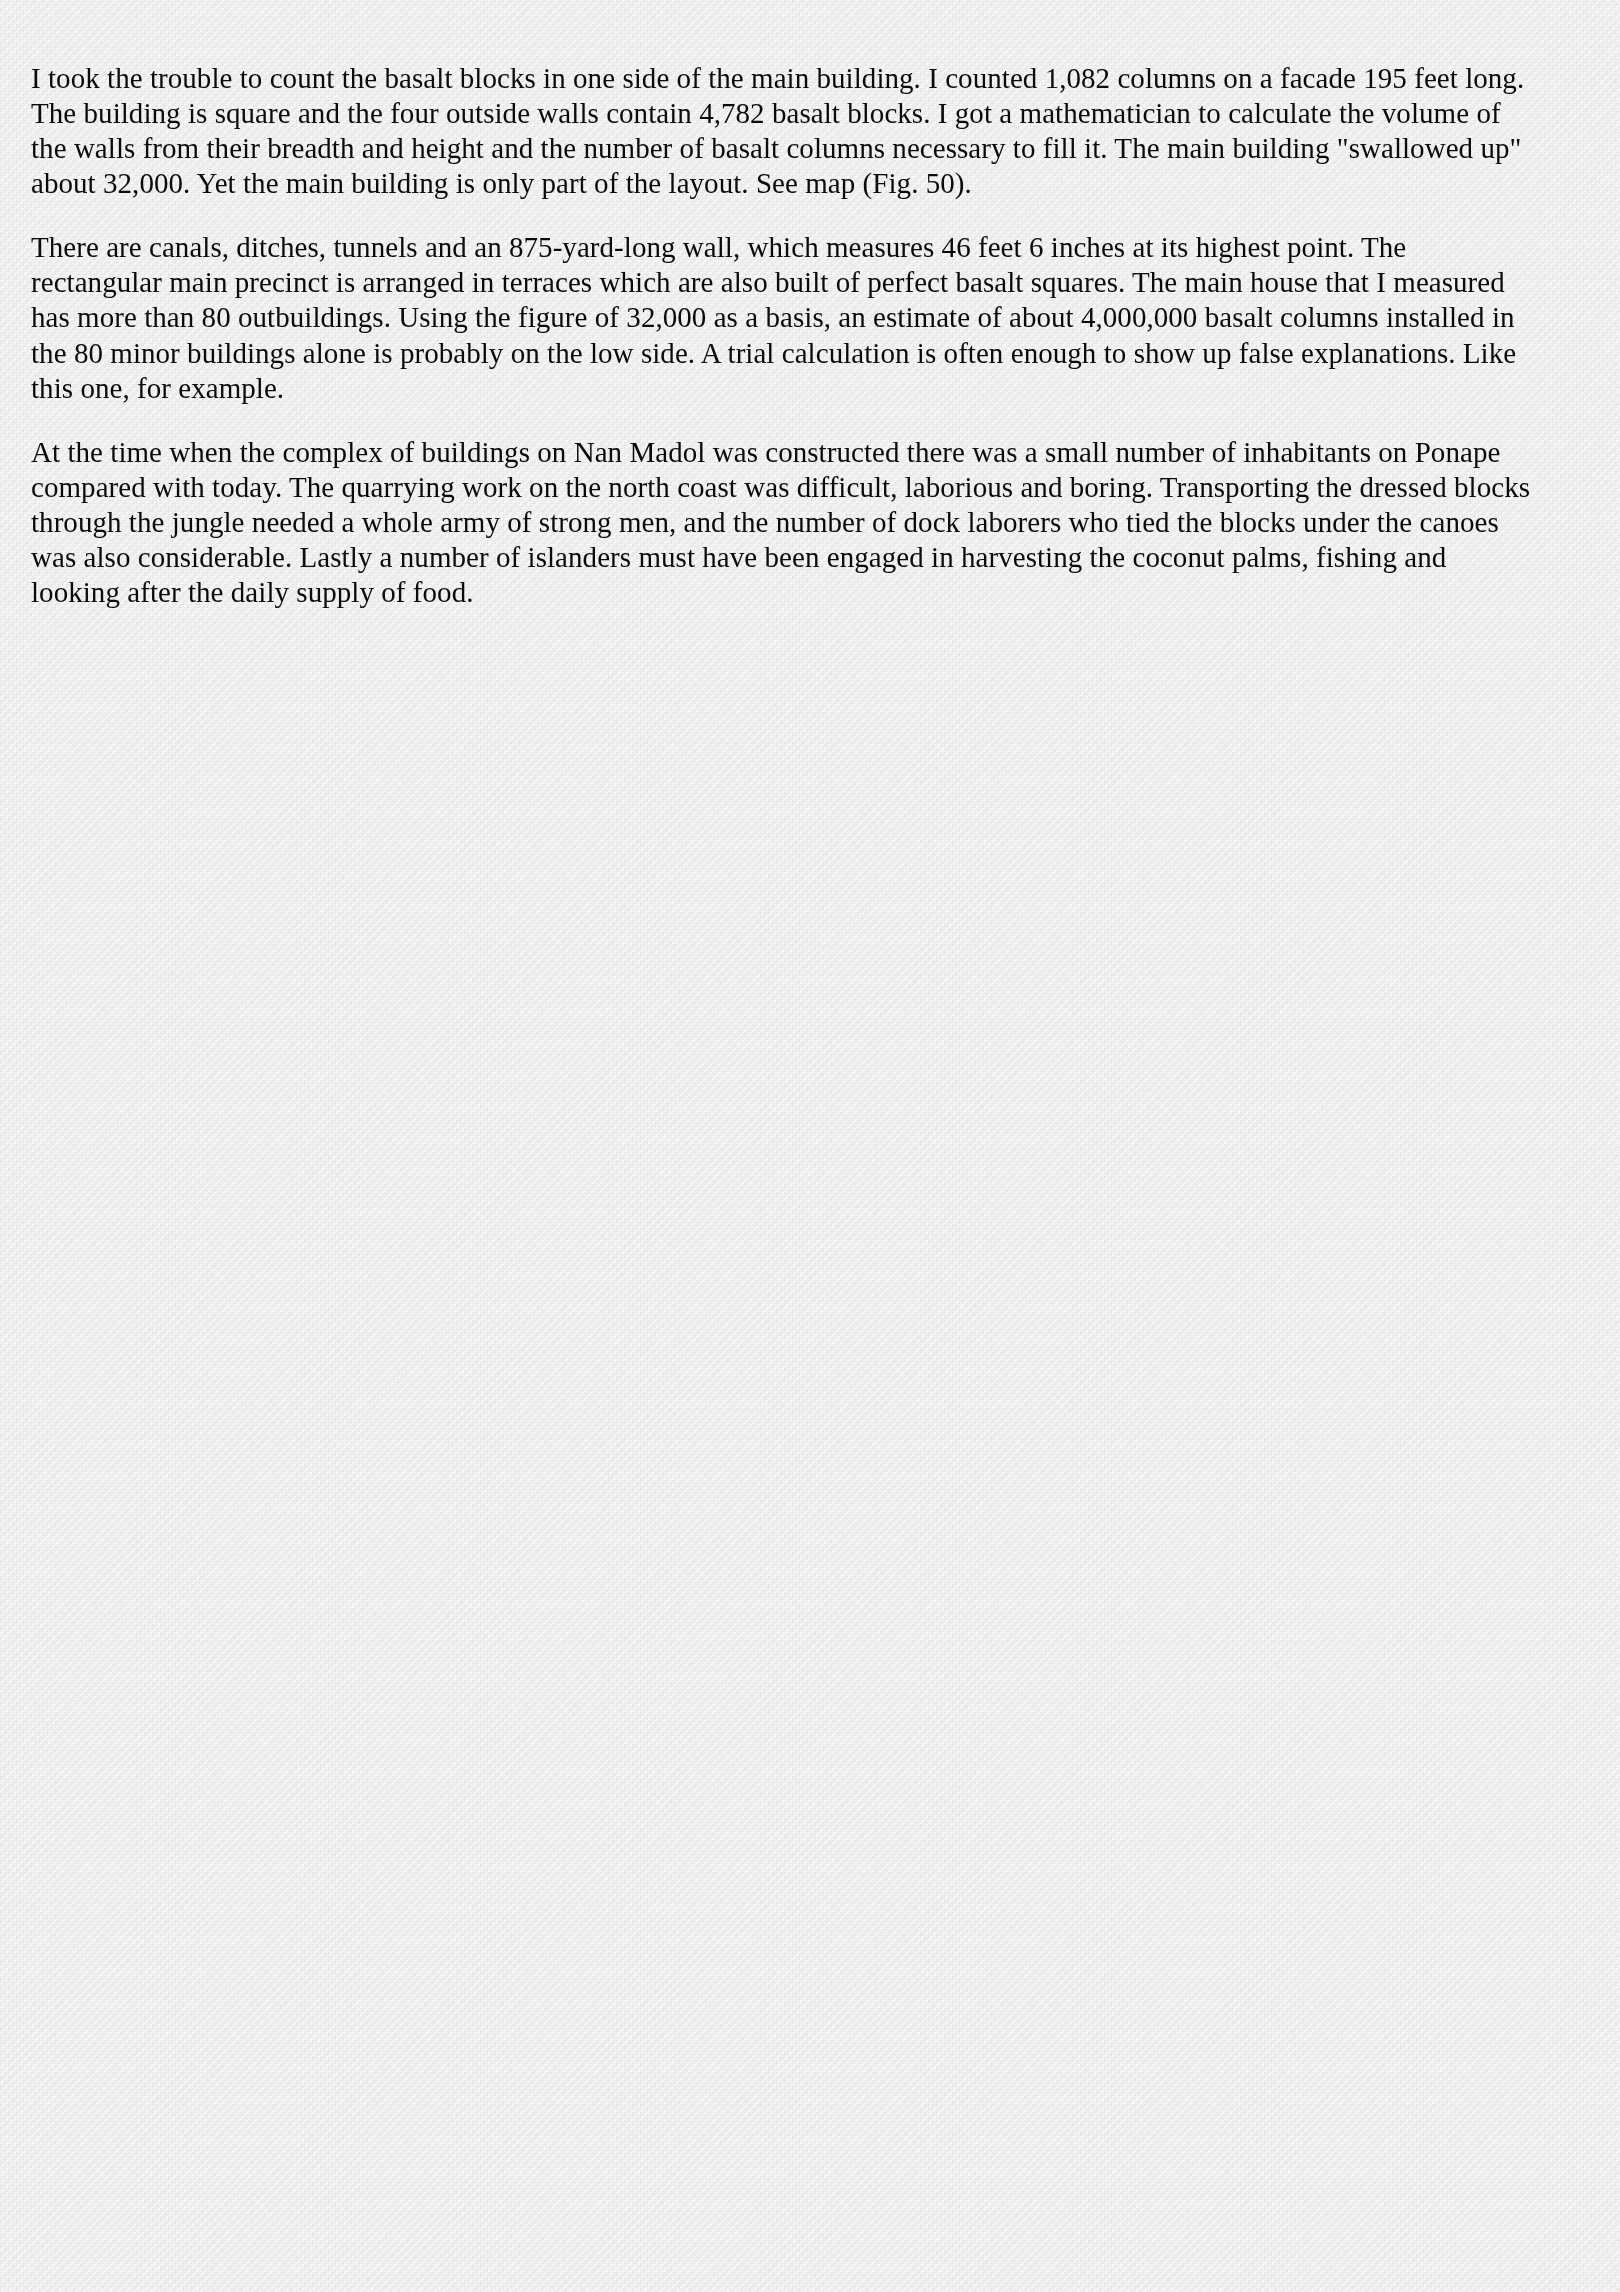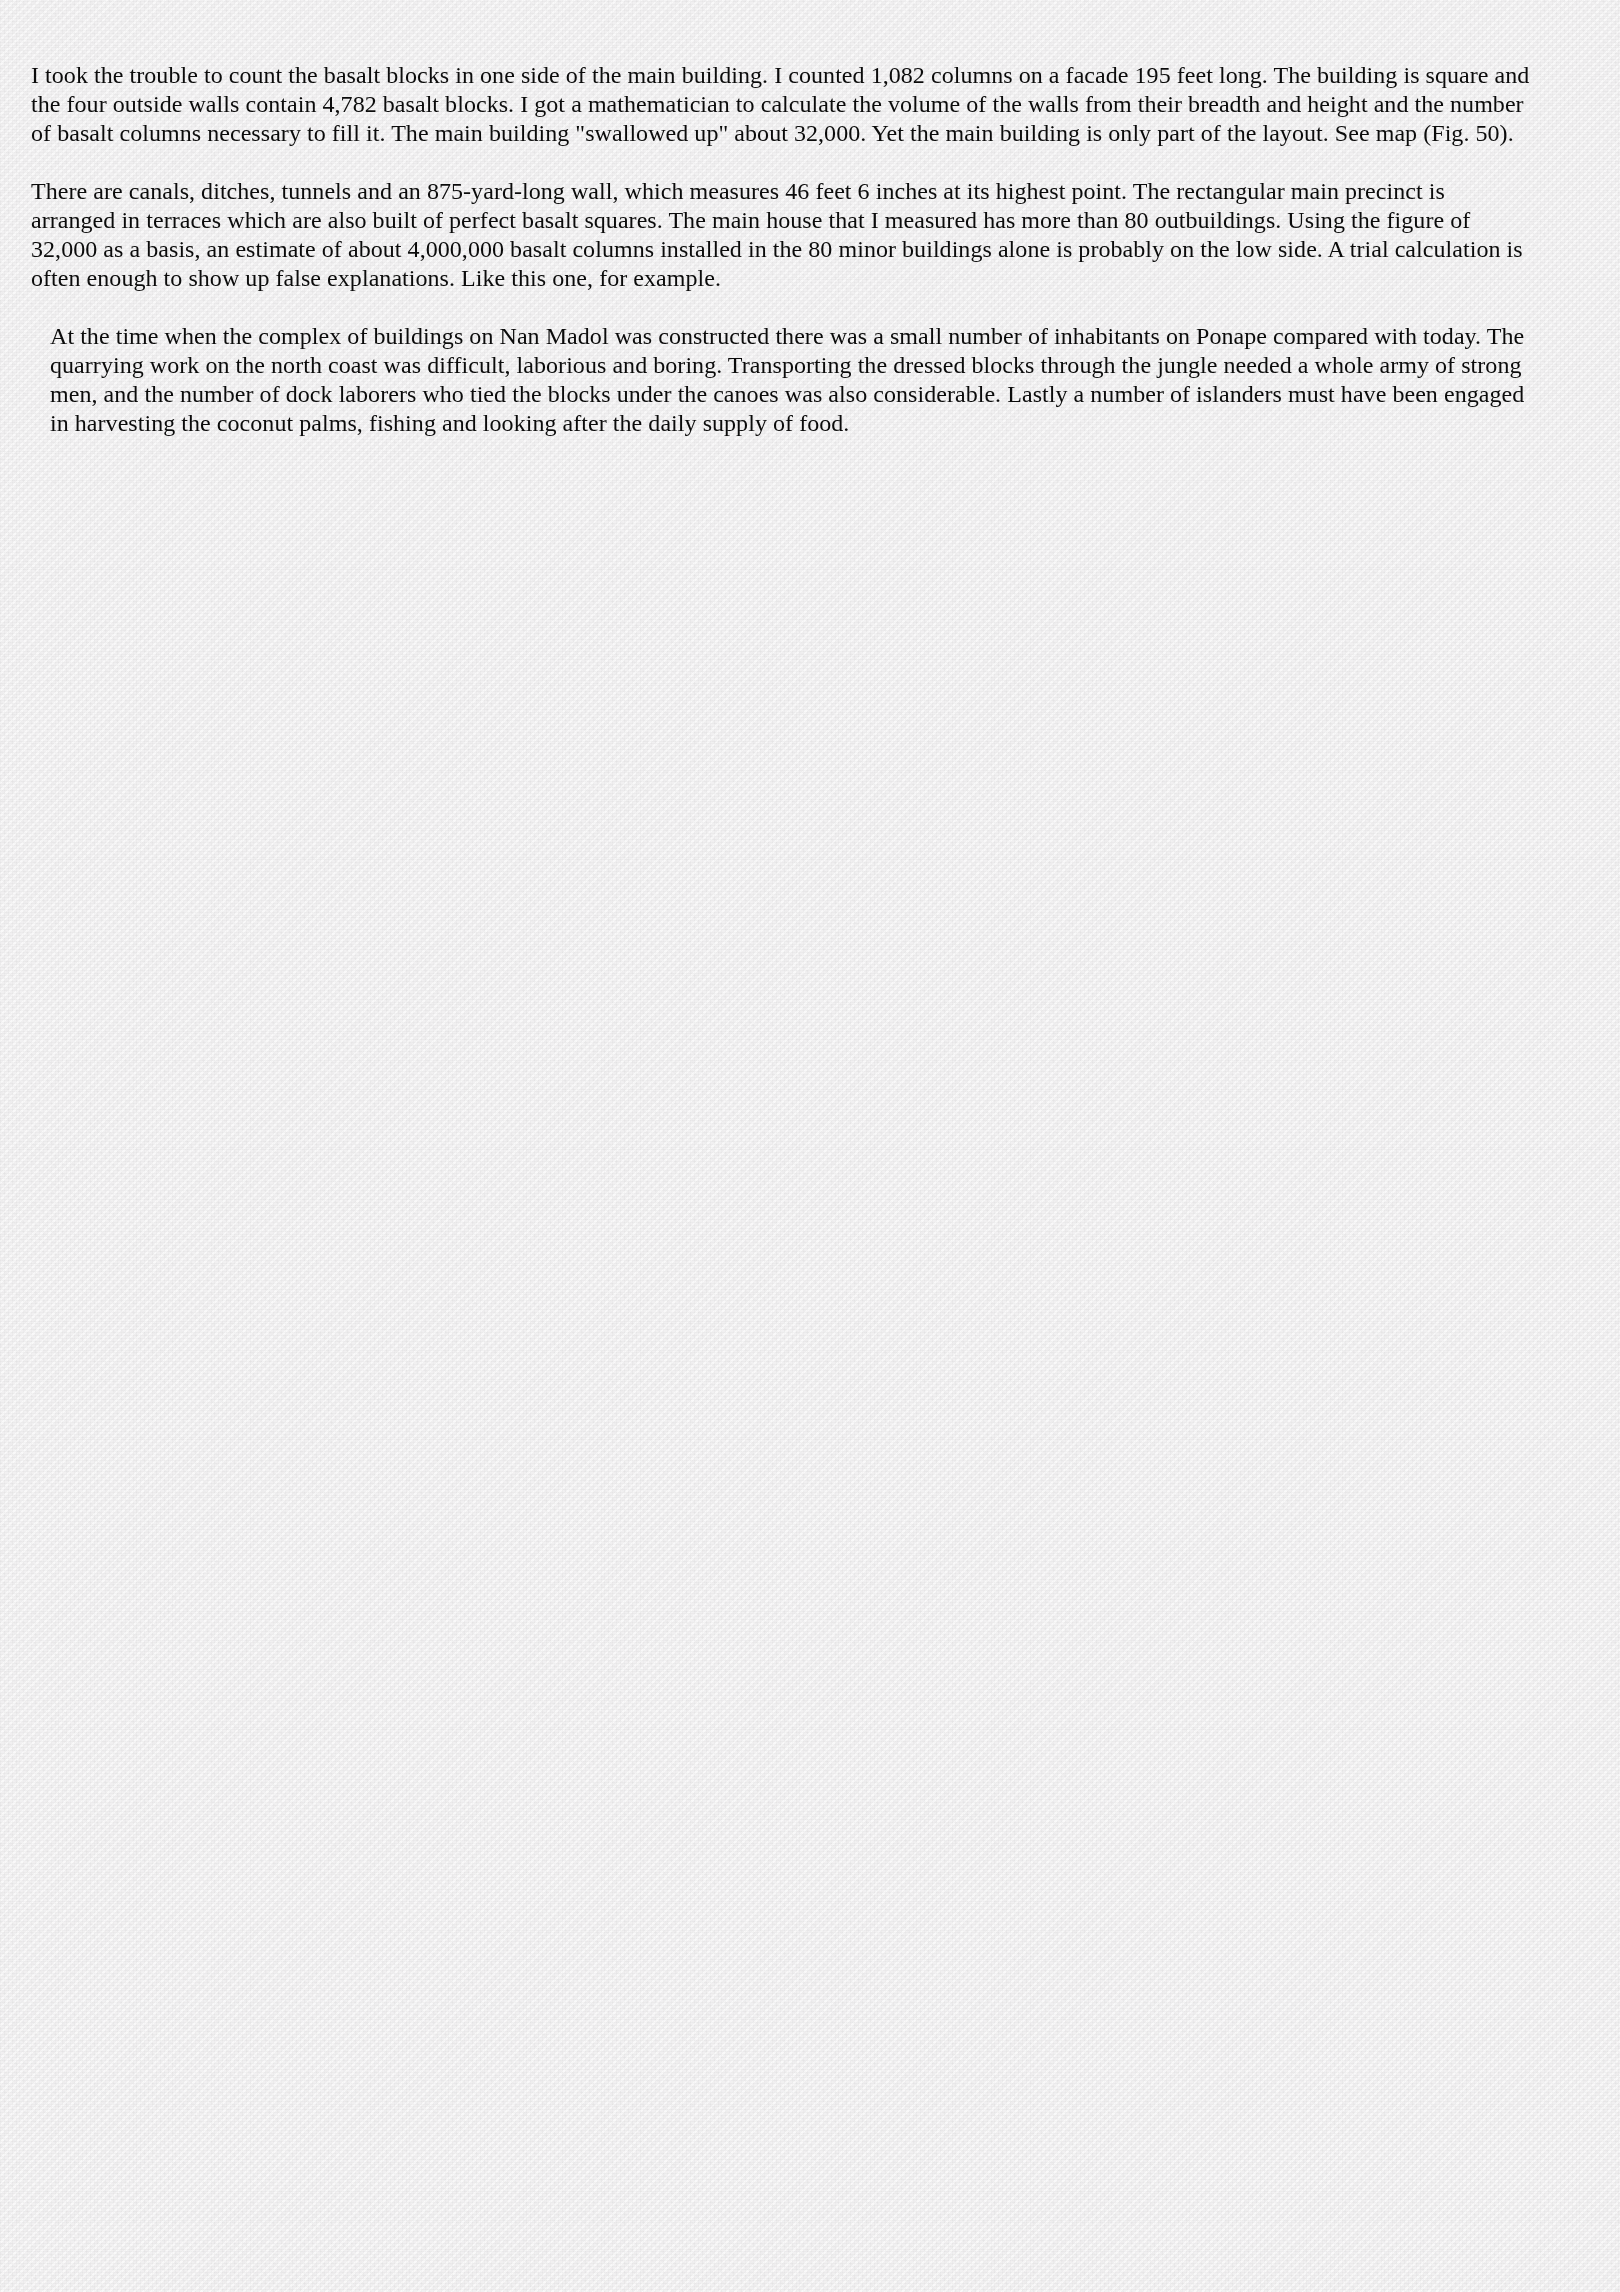--- a/index.html
+++ b/index.html
@@ -32,30 +32,29 @@
   .page {
     position: relative;
     z-index: 1;
     padding: 61px 86px 0 31px;
     box-sizing: border-box;
   }
   .text-body {
     max-width: 1534px;
   }
   p.para {
-    font-size: 24px;
+    font-size: 29px;
     line-height: 1.21;
     color: #0b0b0b;
     margin: 0 0 29px 0;
     text-align: left;
     letter-spacing: 0.05px;
   }
   p.para:last-child {
     margin-bottom: 0;
-    margin-left: 19px;
   }
 </style>
 </head>
 <body>
 
 <div class="paper-texture"></div>
 
 <div class="page">
   <div class="text-body">
     <p class="para">I took the trouble to count the basalt blocks in one side of the main building. I counted 1,082 columns on a facade 195 feet long. The building is square and the four outside walls contain 4,782 basalt blocks. I got a mathematician to calculate the volume of the walls from their breadth and height and the number of basalt columns necessary to fill it. The main building "swallowed up" about 32,000. Yet the main building is only part of the layout. See map (Fig. 50).</p>

